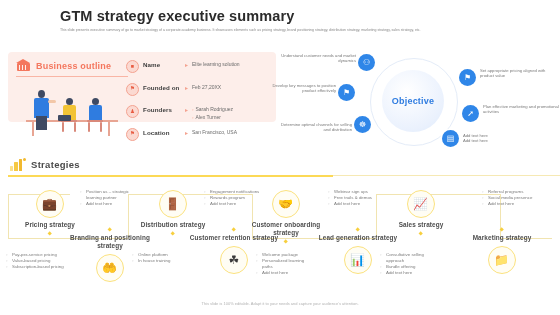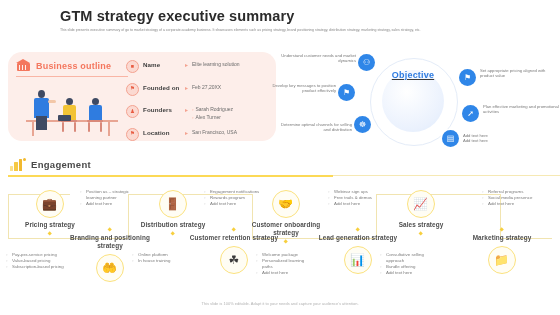--- a/index.html
+++ b/index.html
@@ -17,22 +17,22 @@
     font-size:14.5px;font-weight:bold;color:#2b2b2b;letter-spacing:.1px;
     line-height:16px;margin:0;
   }
   #page-subtitle{
     font-size:3.5px;color:#888;line-height:5.4px;margin:4px 0 0 0;
     width:530px;
   }
 
   
   #business-panel{
-    position:absolute;left:8px;top:52px;width:268px;height:89px;
-    background:#fdeeea;border-radius:14px;
+    position:absolute;left:8px;top:52px;width:268px;height:70px;
+    background:#fdeeea;border-radius:4px;
   }
   #bo-head{position:absolute;left:8px;top:6px;display:flex;align-items:center;gap:5px;}
   .bank-icon{width:15px;height:15px;position:relative;}
   .bank-icon .roof{
     position:absolute;left:0;top:1px;width:0;height:0;
     border-left:7.5px solid transparent;border-right:7.5px solid transparent;
     border-bottom:4px solid #f4775e;
   }
   .bank-icon .body{
     position:absolute;left:1px;top:5px;width:13px;height:8px;background:#f4775e;
@@ -75,21 +75,21 @@
 
   
   #objective-area{position:absolute;left:282px;top:50px;width:278px;height:102px;}
   #obj-ring{
     position:absolute;left:88px;top:8px;width:86px;height:86px;border-radius:50%;
     border:1px solid #e4ecf8;
   }
   #obj-core{
     position:absolute;left:100px;top:20px;width:62px;height:62px;border-radius:50%;
     background:radial-gradient(circle at 40% 35%,#ffffff 0%,#eaf1fd 70%,#dbe8fb 100%);
-    display:flex;align-items:flex-start;justify-content:center;text-decoration:underline;
+    display:flex;align-items:center;justify-content:center;
   }
   #obj-core span{font-size:9px;font-weight:bold;color:#2f7ce0;letter-spacing:.2px;}
   .node{
     position:absolute;width:17px;height:17px;border-radius:50%;
     background:#2f86e8;display:flex;align-items:center;justify-content:center;
     box-shadow:0 0 0 1.6px #ffffff;
   }
   .node span{font-size:8px;color:#fff;line-height:1;}
   .nlabel{position:absolute;font-size:4.2px;color:#7a7a7a;line-height:5.4px;width:76px;}
   .nlabel.r{text-align:right;}
@@ -266,21 +266,21 @@
 Add text here</div>
 </div>
 
 <div id="strategies-head">
   <span class="chart-icon">
     <i class="b1"></i>
       <i class="b2"></i>
       <i class="b3"></i>
       <i class="dot"></i>
   </span>
-  <span id="strategies-title">Engagement</span>
+  <span id="strategies-title">Strategies</span>
 </div>
 <div id="strat-underline2"></div>
 <div id="strat-underline"></div>
 
 <div id="timeline">
 
   <div class="conn" style="left:8px;top:12px;width:62px;"></div>
   <div class="conn-v" style="left:8px;top:12px;height:44px;"></div>
   <div class="conn" style="left:8px;top:56px;width:120px;"></div>
   <div class="conn-v" style="left:128px;top:12px;height:44px;"></div>

